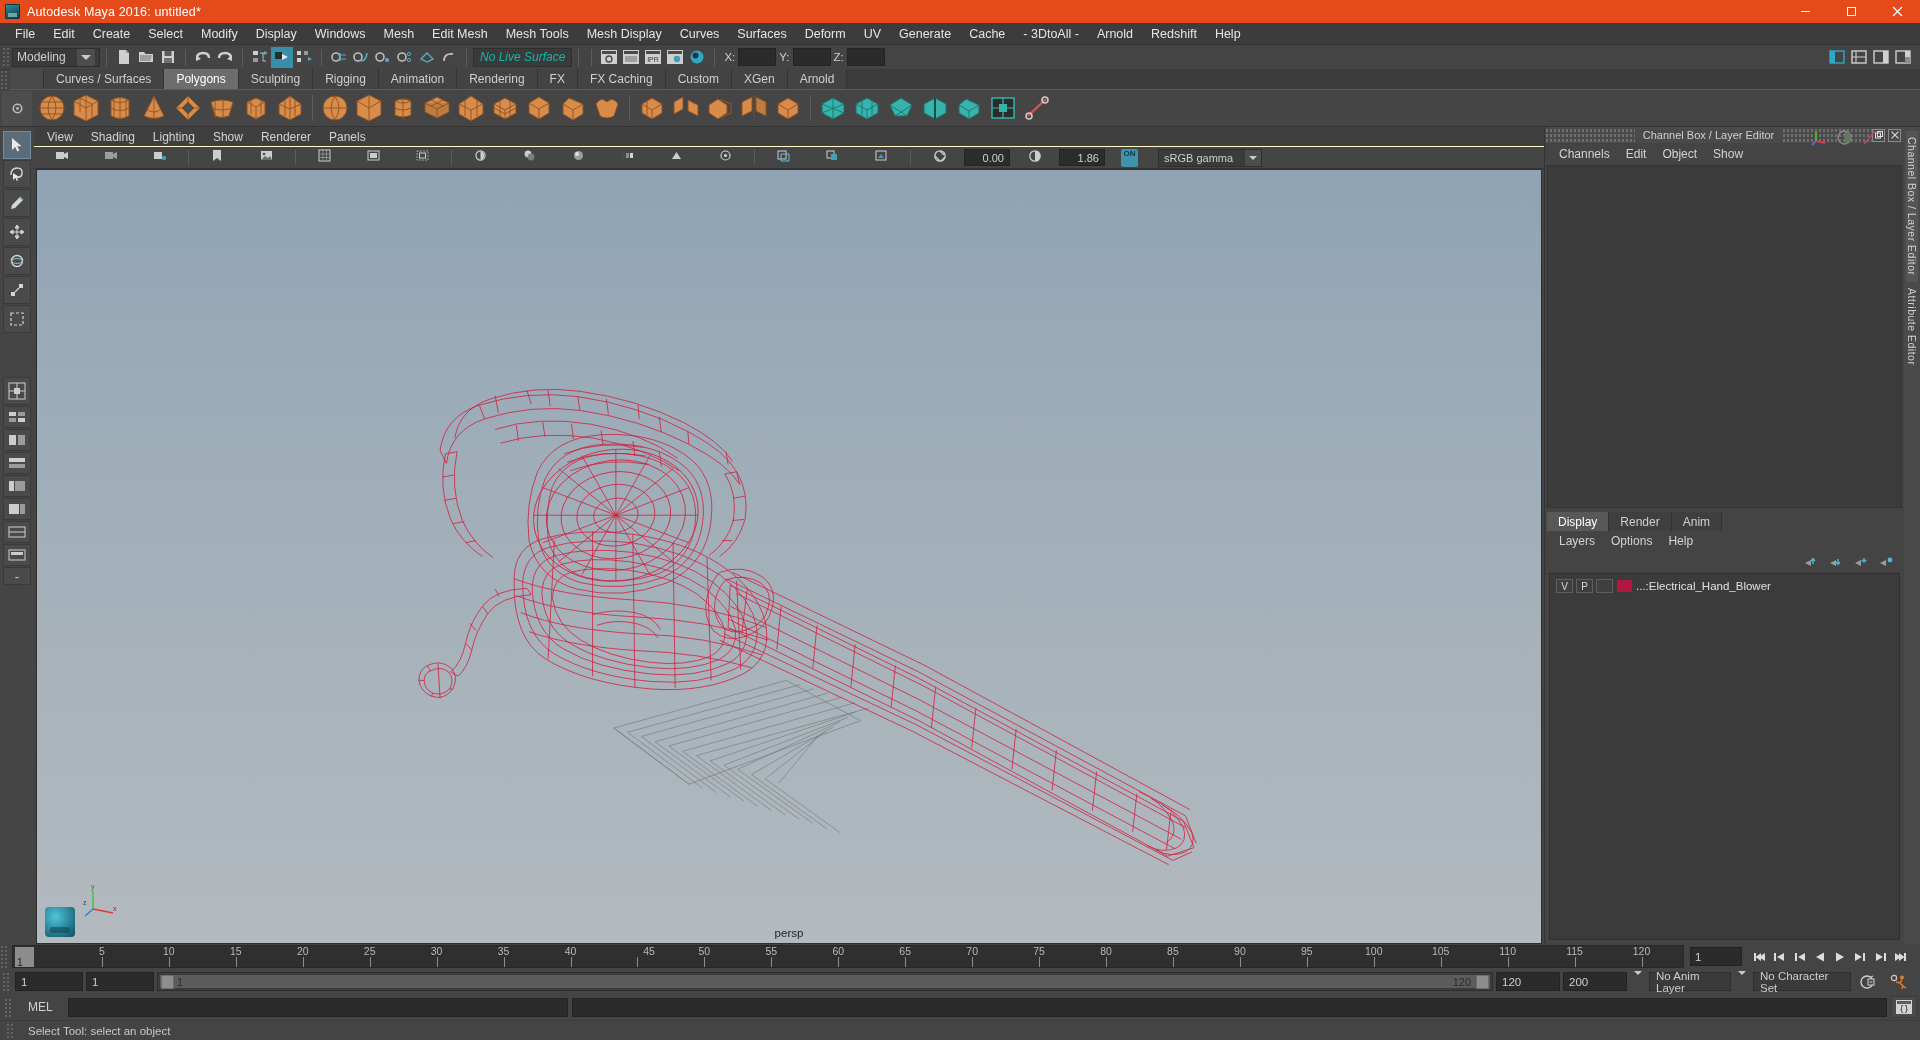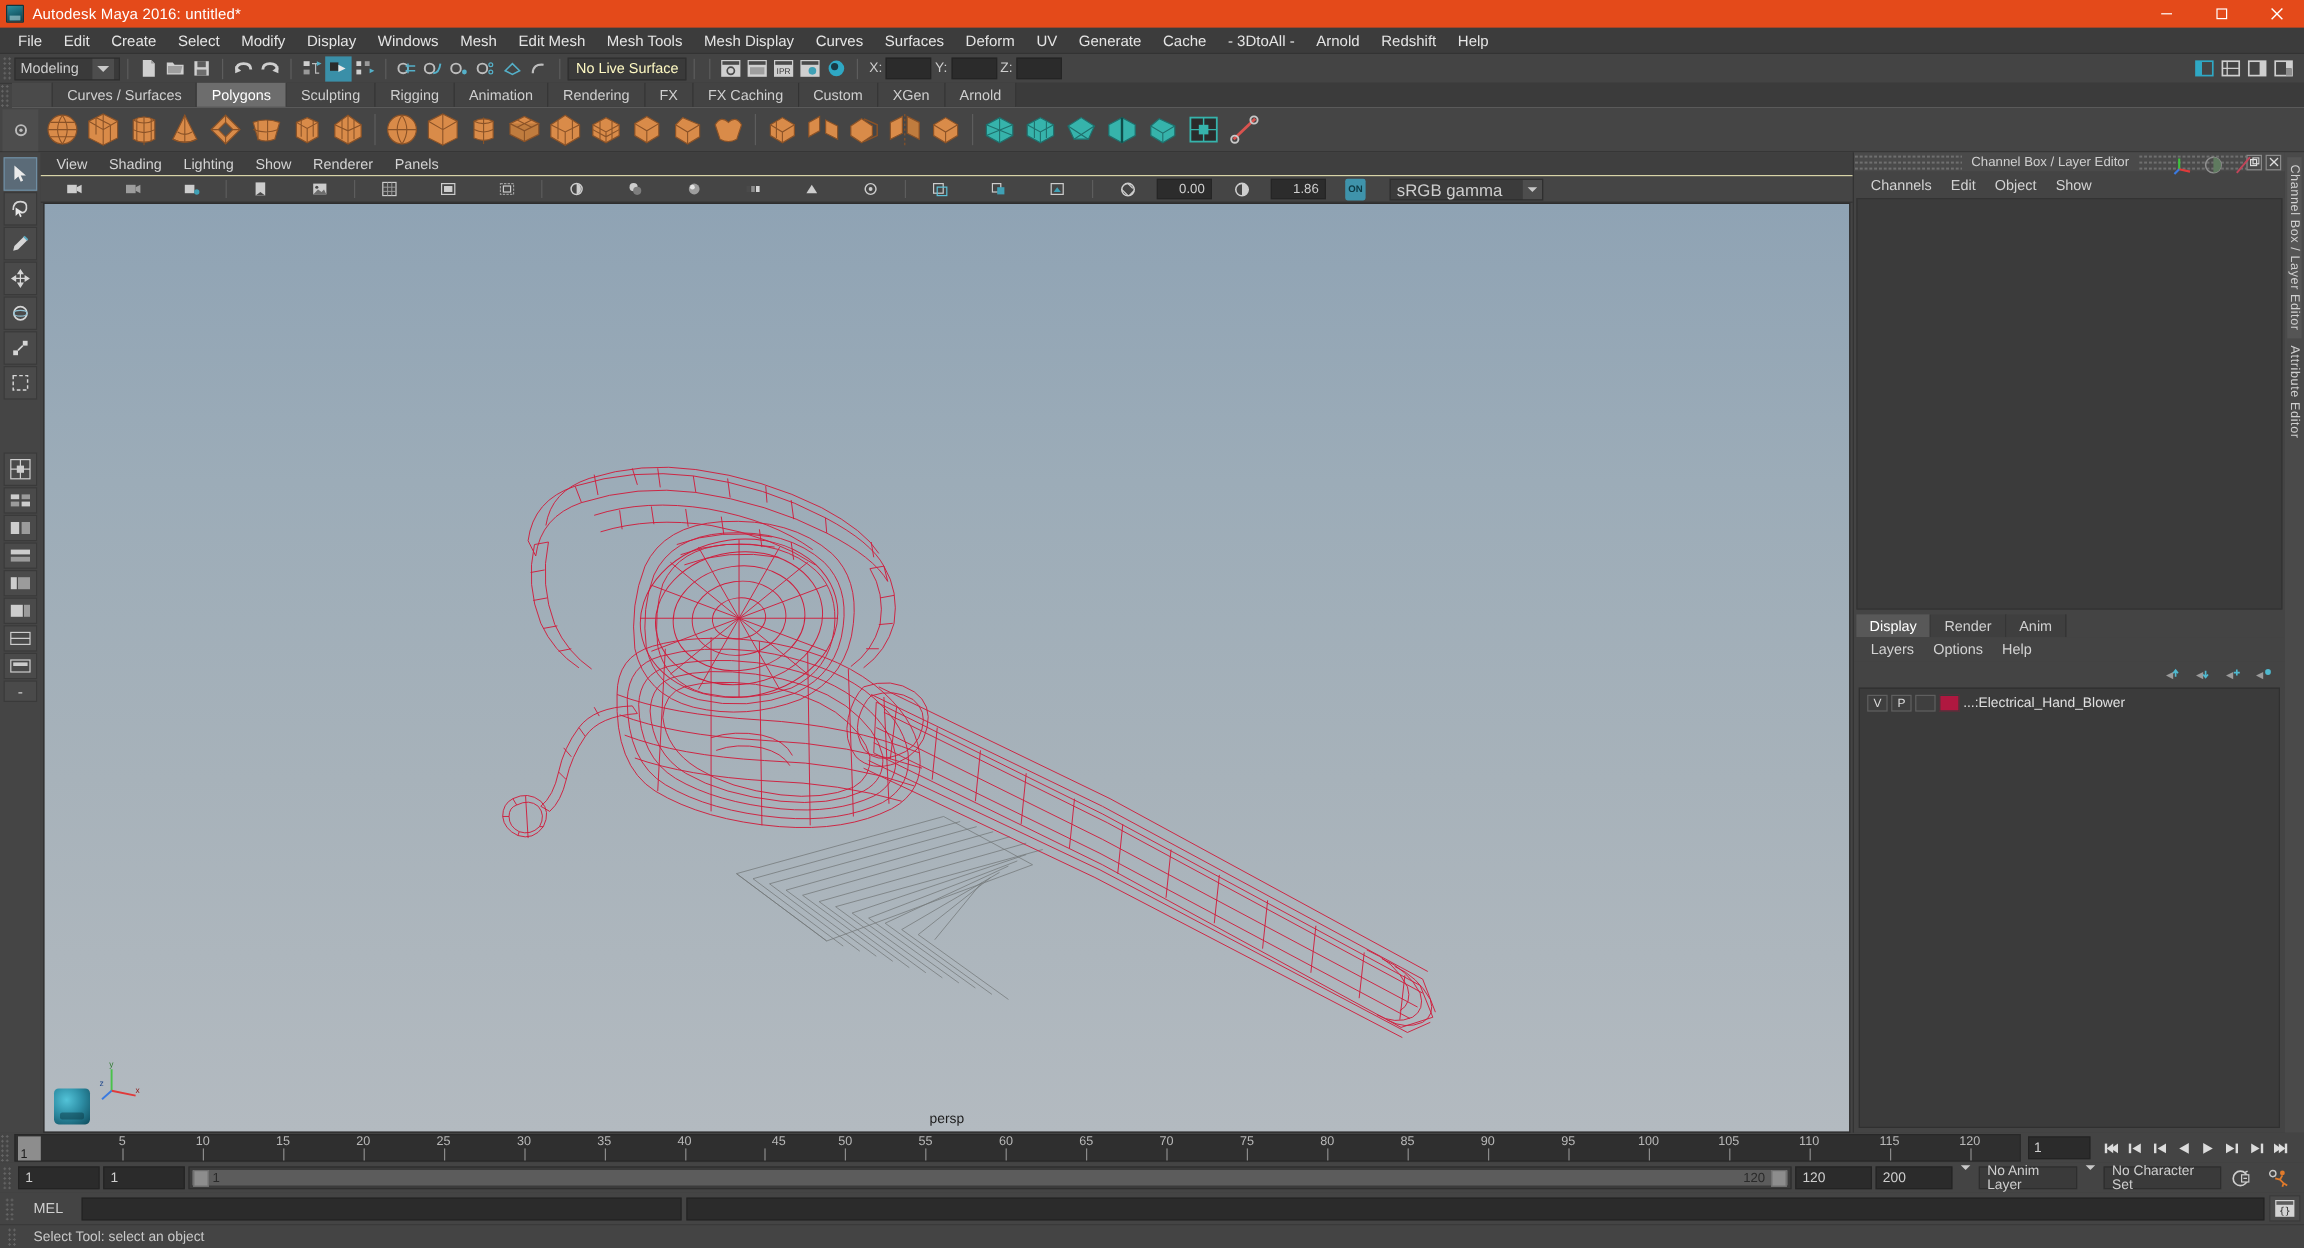--- a/index.html
+++ b/index.html
@@ -64,21 +64,21 @@
     width:22px; height:21px; display:flex; align-items:center; justify-content:center; flex:0 0 22px;
   }
   .tbtn.on { background:#3a8fa8; }
   .field {
     height:18px; background:#2b2b2b; border:1px solid #242424; color:#c9c9c9;
     font-size:11.5px; padding:0 4px; display:flex; align-items:center;
   }
   .lbl { font-size:11.5px; color:#cfcfcf; padding:0 3px; }
   .livesurface {
     height:19px; min-width:98px; background:#3a3a3a; border:1px solid #2f2f2f;
-    display:flex;align-items:center; padding:0 6px; color:#fef9c3; font-size:12px;
+    display:flex;align-items:center; padding:0 6px; color:#14b8a6; font-size:12px;font-style:italic;
   }
 
   
   .shelfwrap { flex:0 0 20px; display:flex; background:#444; }
   .shelftabs {
     height:20px; display:flex; align-items:flex-end; background:#3b3b3b; flex:1;
     border-bottom:1px solid #5a5a5a;
   }
   .shelfspacer { width:34px; height:20px; background:#4a4a4a; border-right:1px solid #333; }
   .shelftab {
@@ -117,28 +117,28 @@
   .vpcol { flex:1 1 auto; display:flex; flex-direction:column; min-width:0; background:#444; }
   .vpmenubar {
     height:20px; flex:0 0 20px; background:#3f3f3f; display:flex; align-items:center;
     padding-left:4px; border-bottom:1px solid #fef9c3;
   }
   .vpmenu { padding:0 9px; font-size:12px; color:#d3d3d3; line-height:20px; }
   .vptoolbar {
     height:22px; flex:0 0 22px; background:#454545; display:flex; align-items:center; gap:0;
     padding-left:3px; border-bottom:1px solid #333;
   }
-  .vbtn { width:17px; height:18px; flex:0 0 17px; display:flex;align-items:center;justify-content:center; margin:0 16px;}
+  .vbtn { width:17px; height:18px; flex:0 0 17px; display:flex;justify-content:center; margin:0 16px;}
   .vbtn.on { background:#3f93ab; }
   .vsep { width:1px;height:15px;background:#5d5d5d;margin:0 4px;flex:0 0 1px;}
   .numf { width:46px;height:17px;background:#2c2c2c;border:1px solid #252525;color:#cfcfcf;
           font-size:11px; display:flex;align-items:center;justify-content:flex-end;padding-right:5px;}
   .gammasel {
-    width:128px;height:18px;background:#3b3b3b;border:1px solid #2f2f2f;display:flex;align-items:center;
-    font-size:14px;color:#cecece;padding-left:5px;margin-left:4px;
+    width:104px;height:18px;background:#3b3b3b;border:1px solid #2f2f2f;display:flex;align-items:center;
+    font-size:11px;color:#cecece;padding-left:5px;margin-left:4px;
   }
   .gammasel .arrowbox{margin-left:auto;width:16px;height:16px;background:#4d4d4d;display:flex;align-items:center;justify-content:center;}
 
   .viewport { flex:1 1 auto; position:relative; overflow:hidden; min-height:0;
     background:linear-gradient(180deg,#8fa3b4 0%, #9cacb8 30%, #a7b2ba 62%, #b3bac0 100%);
     border:1px solid #2e2e2e; margin:0 2px 0 2px;
   }
   .vp-label {
     position:absolute; bottom:4px; left:0; right:0; text-align:center;
     font-size:11.5px; color:#1d1d1d;

